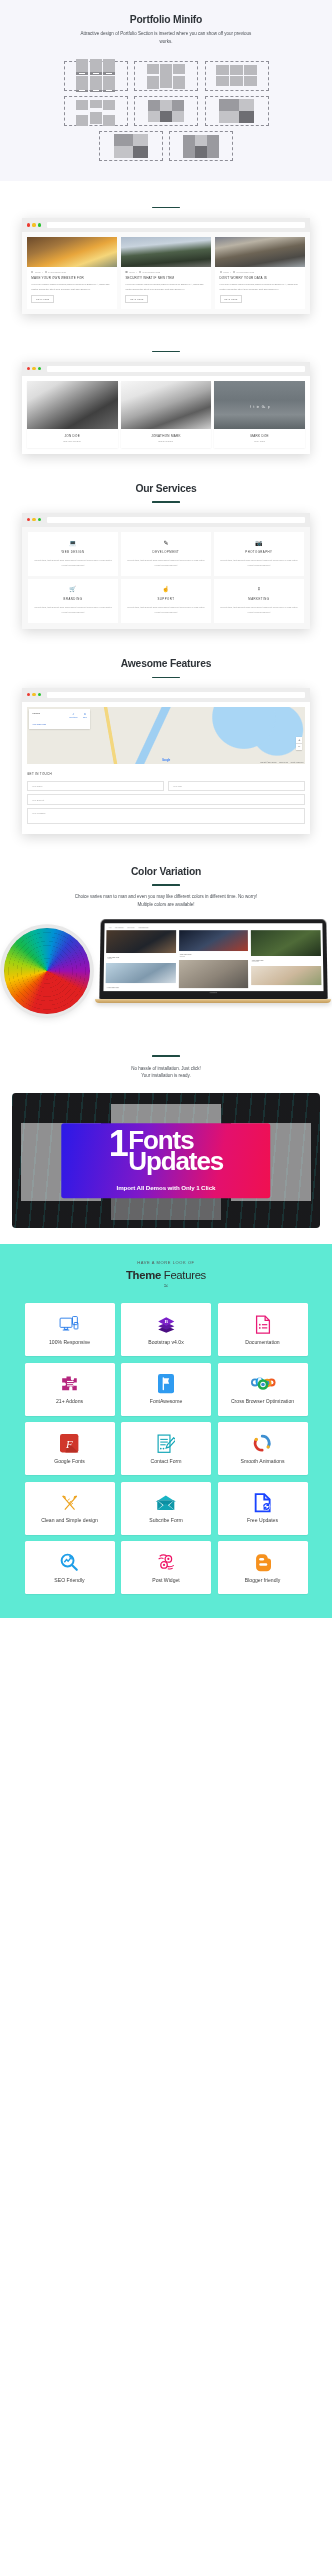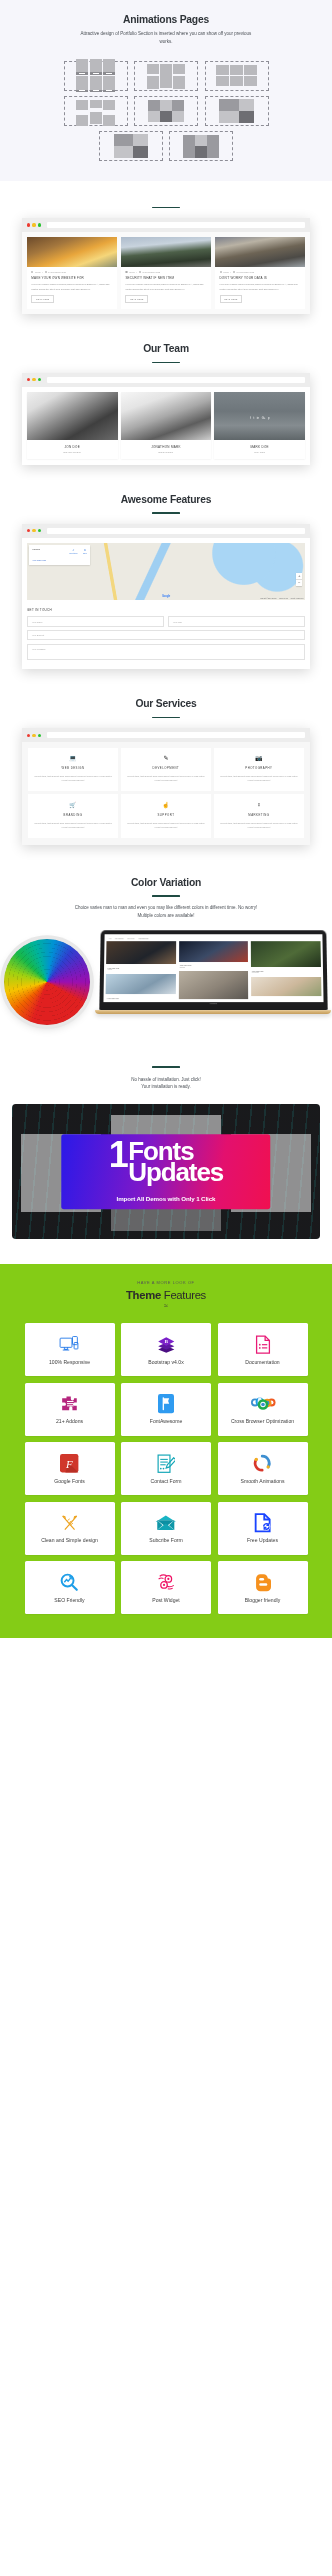--- a/index.html
+++ b/index.html
@@ -247,21 +247,21 @@
   }
   .oc-big {
     font-size:26px; font-weight:bold; line-height:.82; letter-spacing:-1.1px;
     display:flex; align-items:flex-start;
   }
   .oc-big .one{ font-size:36px; line-height:.8; margin-right:0.5px;}
   .oc-big .stack{ display:flex; flex-direction:column; }
   .oc-sub { font-size:6.2px; font-weight:bold; margin-top:12px; letter-spacing:-0.1px; }
 
   
-  .themefeat { background:#84cc16; padding:16px 0 24px; margin-top:25px; }
+  .themefeat { background:#5eead4; padding:16px 0 24px; margin-top:16px; }
   .tf-eyebrow {
     text-align:center; font-size:4px; color:#555; letter-spacing:0.6px;
   }
   .tf-title {
     text-align:center; font-size:11.3px; color:#2b2b2b; margin-top:3.8px;
     letter-spacing:-0.3px;
   }
   .tf-title b { font-weight:bold; }
   .tf-title span { font-weight:normal; }
   .tf-swirl { text-align:center; font-size:7px; color:#3b3b3b; margin-top:1.1px; line-height:1; }
@@ -279,21 +279,21 @@
   .tf-label {
     font-size:5.1px; color:#3d3d3d; text-align:center; margin-top:3.8px; line-height:1.35;
   }
 </style>
 </head>
 <body>
 
 <div class="page">
 
   <section class="portfolio-sec">
-    <h2 class="sec-title">Animations Pages</h2>
+    <h2 class="sec-title">Portfolio Minifo</h2>
     <p class="sec-sub">Attractive design of Portfolio Section is inserted where you can show off your previous works.</p>
 
     <div class="thumb-grid">
 
       <div class="thumb">
         <div class="thumb-inner lay-a">
           <div class="card" style="display:flex;flex-direction:column">
               <div class="img" style="flex:1"></div>
               <div class="cap"></div>
             </div>
@@ -450,21 +450,20 @@
               <div class="read-more">READ MORE</div>
             </div>
 
           </div>
         </div>
       </div>
     </div>
   </section>
 
   <section style="padding:13px 0 16px">
-    <h2 class="sec-title">Our Team</h2>
     <div class="divider"></div>
 
     <div class="mock-wrap">
       <div class="browser">
         <div class="browser-bar">
           <span class="dot r"></span>
           <span class="dot y"></span>
           <span class="dot g"></span>
           <span class="url-bar"></span>
         </div>
@@ -496,20 +495,70 @@
                   <span>G+</span>
                   <span>p</span>
                 </div>
               </div>
               <div class="team-info">
                 <div class="team-name">MARK DOE</div>
                 <div class="team-role">WRITER</div>
               </div>
             </div>
 
+          </div>
+        </div>
+      </div>
+    </div>
+  </section>
+
+  <section style="padding:13px 0 16px">
+    <h2 class="sec-title">Our Services</h2>
+    <div class="divider"></div>
+
+    <div class="mock-wrap">
+      <div class="browser">
+        <div class="browser-bar">
+          <span class="dot r"></span>
+          <span class="dot y"></span>
+          <span class="dot g"></span>
+          <span class="url-bar"></span>
+        </div>
+        <div class="browser-body" style="background:#f7f7f7;padding:5.4px 6.5px 6.5px">
+          <div class="svc-grid">
+            <div class="svc-card">
+              <div class="svc-ico">💻</div>
+              <div class="svc-name">WEB DESIGN</div>
+              <div class="svc-text">Uiverat litora, taciti quaerat dolor ligula laoreet omnis aut sceleri sque ex fuga platea everiet pulvinar praesent</div>
+            </div>
+            <div class="svc-card">
+              <div class="svc-ico">✎</div>
+              <div class="svc-name">DEVELOPMENT</div>
+              <div class="svc-text">Uiverat litora, taciti quaerat dolor ligula laoreet omnis aut sceleri sque ex fuga platea everiet pulvinar praesent</div>
+            </div>
+            <div class="svc-card">
+              <div class="svc-ico">📷</div>
+              <div class="svc-name">PHOTOGRAPHY</div>
+              <div class="svc-text">Uiverat litora, taciti quaerat dolor ligula laoreet omnis aut sceleri sque ex fuga platea everiet pulvinar praesent</div>
+            </div>
+            <div class="svc-card">
+              <div class="svc-ico">🛒</div>
+              <div class="svc-name">BRANDING</div>
+              <div class="svc-text">Uiverat litora, taciti quaerat dolor ligula laoreet omnis aut sceleri sque ex fuga platea everiet pulvinar praesent</div>
+            </div>
+            <div class="svc-card">
+              <div class="svc-ico">☝</div>
+              <div class="svc-name">SUPPORT</div>
+              <div class="svc-text">Uiverat litora, taciti quaerat dolor ligula laoreet omnis aut sceleri sque ex fuga platea everiet pulvinar praesent</div>
+            </div>
+            <div class="svc-card">
+              <div class="svc-ico">☿</div>
+              <div class="svc-name">MARKETING</div>
+              <div class="svc-text">Uiverat litora, taciti quaerat dolor ligula laoreet omnis aut sceleri sque ex fuga platea everiet pulvinar praesent</div>
+            </div>
           </div>
         </div>
       </div>
     </div>
   </section>
 
   <section style="padding:13px 0 16px">
     <h2 class="sec-title">Awesome Features</h2>
     <div class="divider"></div>
 
@@ -564,70 +613,20 @@
             <div class="frm-row">
               <div class="fld area">Your Message</div>
             </div>
           </div>
 
         </div>
       </div>
     </div>
   </section>
 
-  <section style="padding:13px 0 16px">
-    <h2 class="sec-title">Our Services</h2>
-    <div class="divider"></div>
-
-    <div class="mock-wrap">
-      <div class="browser">
-        <div class="browser-bar">
-          <span class="dot r"></span>
-          <span class="dot y"></span>
-          <span class="dot g"></span>
-          <span class="url-bar"></span>
-        </div>
-        <div class="browser-body" style="background:#f7f7f7;padding:5.4px 6.5px 6.5px">
-          <div class="svc-grid">
-            <div class="svc-card">
-              <div class="svc-ico">💻</div>
-              <div class="svc-name">WEB DESIGN</div>
-              <div class="svc-text">Uiverat litora, taciti quaerat dolor ligula laoreet omnis aut sceleri sque ex fuga platea everiet pulvinar praesent</div>
-            </div>
-            <div class="svc-card">
-              <div class="svc-ico">✎</div>
-              <div class="svc-name">DEVELOPMENT</div>
-              <div class="svc-text">Uiverat litora, taciti quaerat dolor ligula laoreet omnis aut sceleri sque ex fuga platea everiet pulvinar praesent</div>
-            </div>
-            <div class="svc-card">
-              <div class="svc-ico">📷</div>
-              <div class="svc-name">PHOTOGRAPHY</div>
-              <div class="svc-text">Uiverat litora, taciti quaerat dolor ligula laoreet omnis aut sceleri sque ex fuga platea everiet pulvinar praesent</div>
-            </div>
-            <div class="svc-card">
-              <div class="svc-ico">🛒</div>
-              <div class="svc-name">BRANDING</div>
-              <div class="svc-text">Uiverat litora, taciti quaerat dolor ligula laoreet omnis aut sceleri sque ex fuga platea everiet pulvinar praesent</div>
-            </div>
-            <div class="svc-card">
-              <div class="svc-ico">☝</div>
-              <div class="svc-name">SUPPORT</div>
-              <div class="svc-text">Uiverat litora, taciti quaerat dolor ligula laoreet omnis aut sceleri sque ex fuga platea everiet pulvinar praesent</div>
-            </div>
-            <div class="svc-card">
-              <div class="svc-ico">☿</div>
-              <div class="svc-name">MARKETING</div>
-              <div class="svc-text">Uiverat litora, taciti quaerat dolor ligula laoreet omnis aut sceleri sque ex fuga platea everiet pulvinar praesent</div>
-            </div>
-          </div>
-        </div>
-      </div>
-    </div>
-  </section>
-
   <section class="colorvar">
     <h2 class="sec-title">Color Variation</h2>
     <div class="divider"></div>
     <p class="sec-sub" style="max-width:194px;margin-top:7.6px">Choice varies man to man and even you may like different colors in different time. No worry! Multiple colors are available!</p>
 
     <div class="cv-stage">
       <div class="cv-fan"></div>
 
       <div class="laptop">
         <div class="lt-screen">

